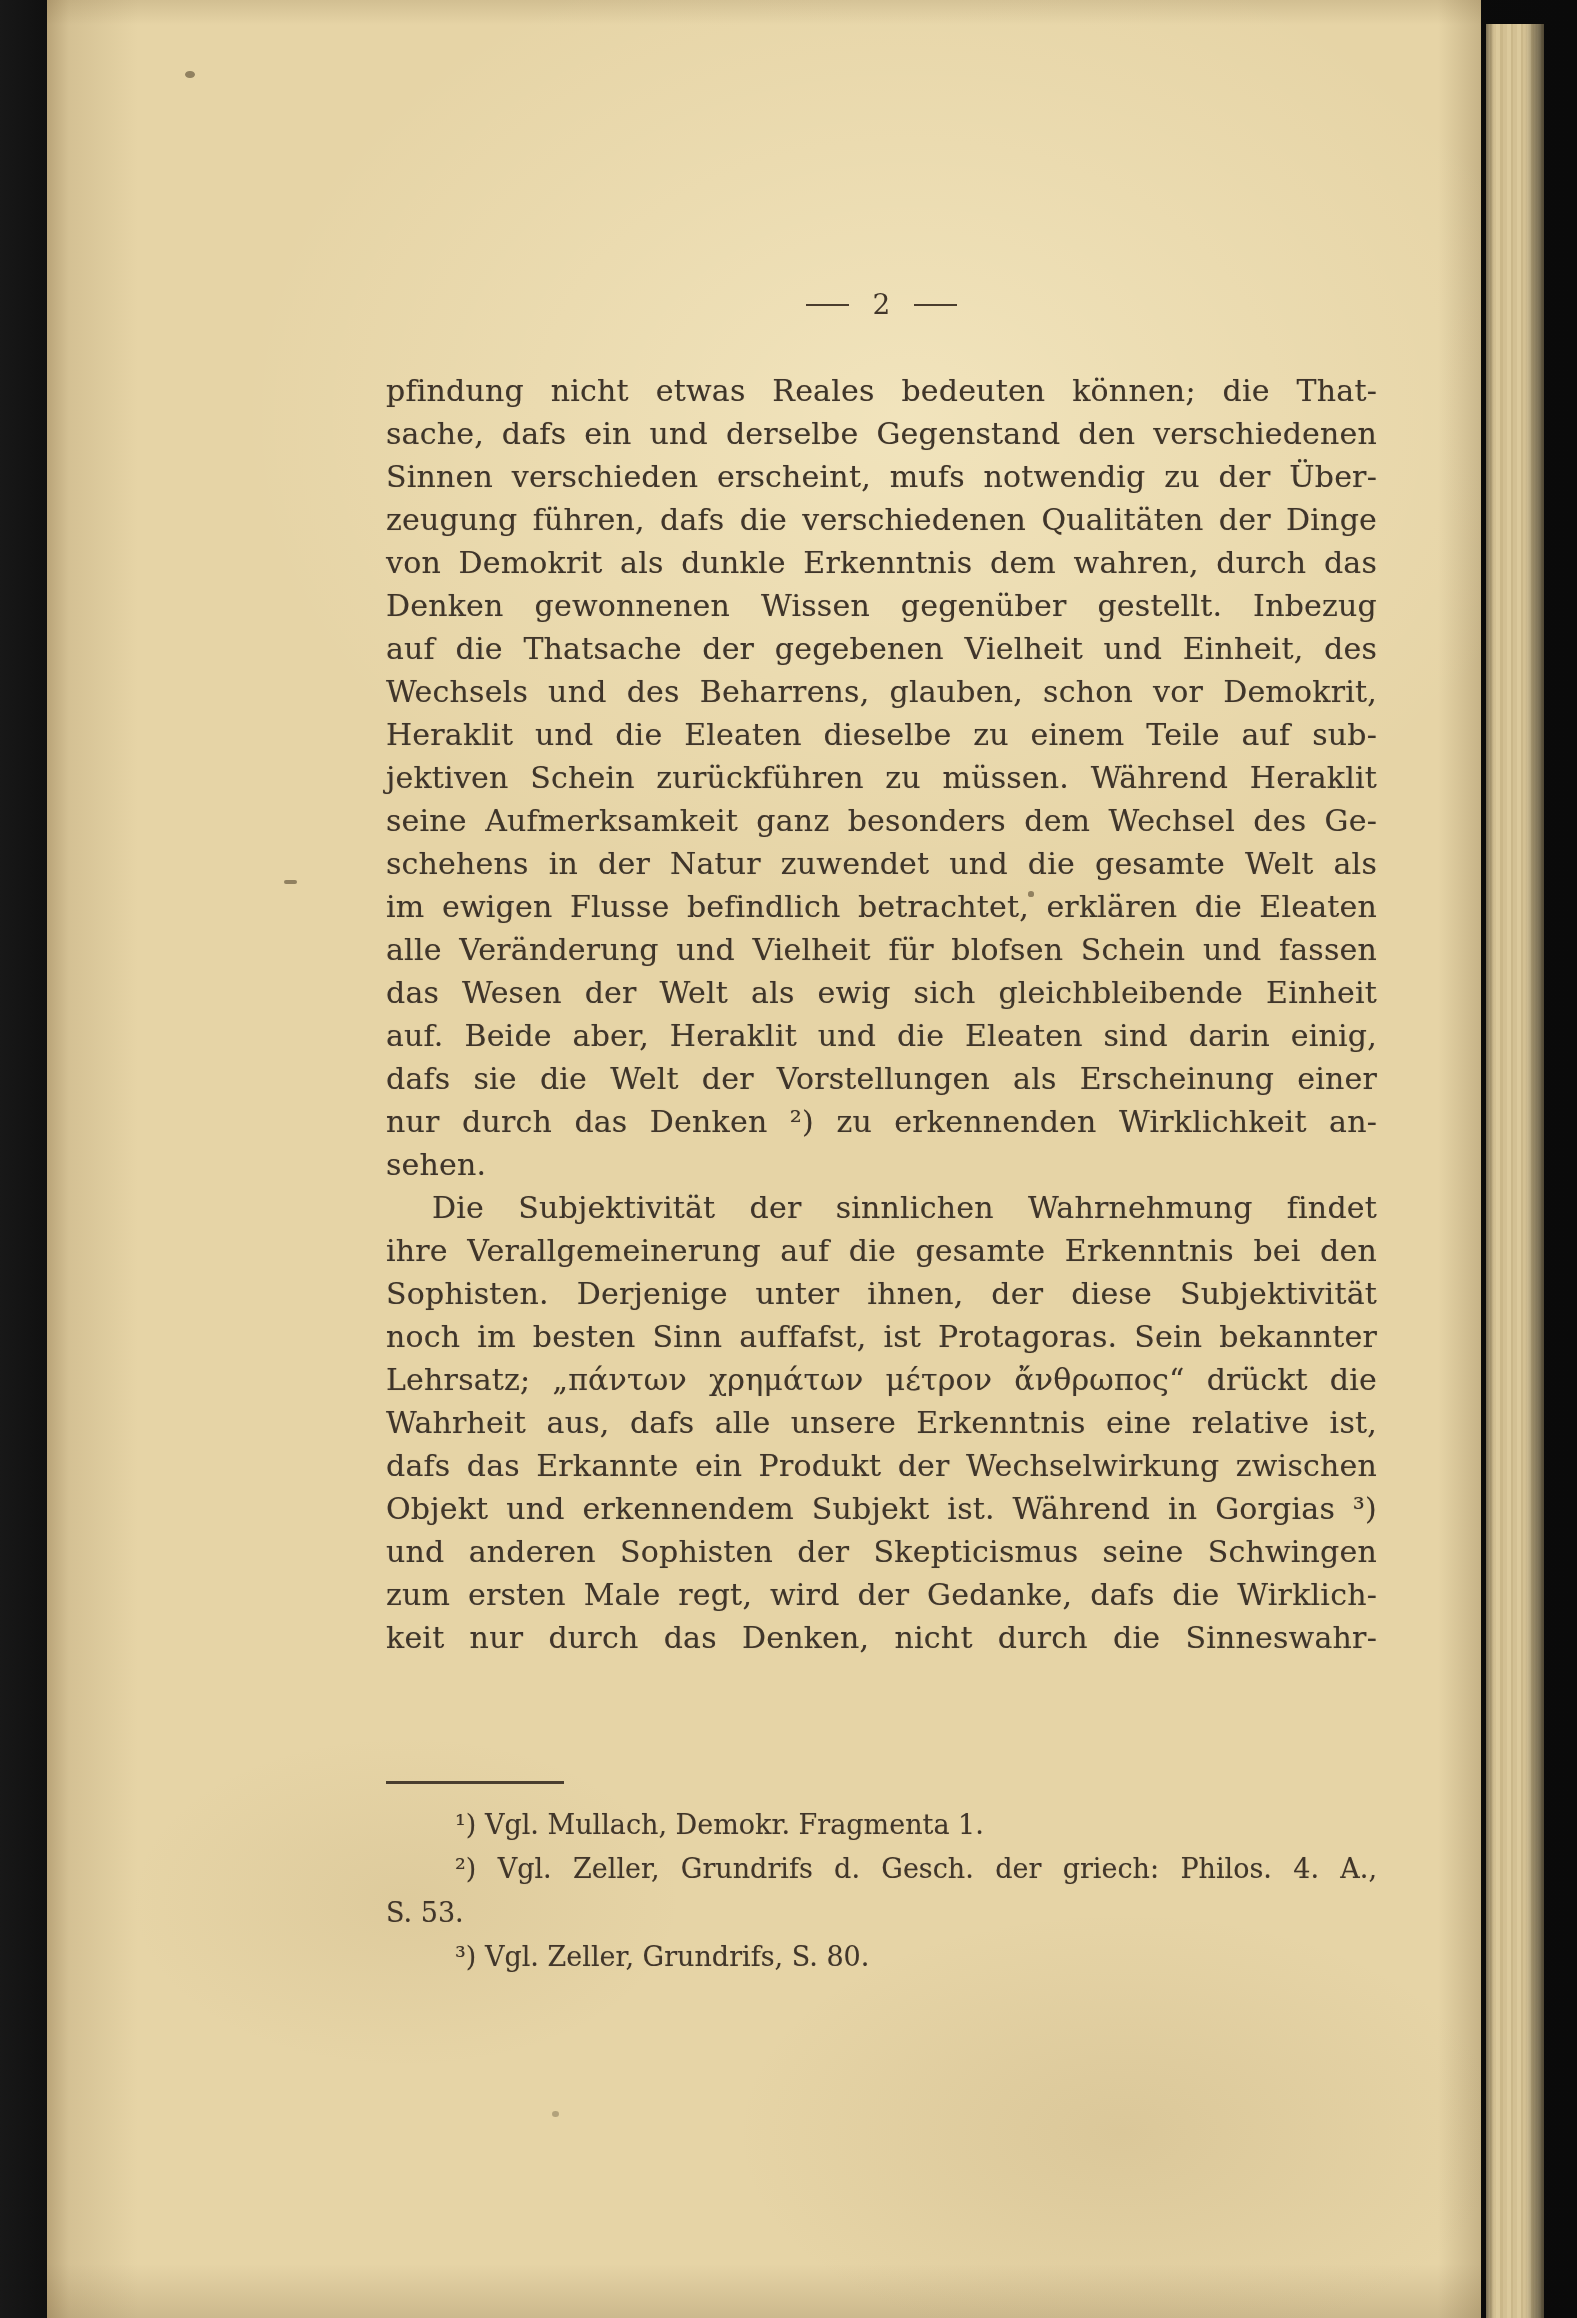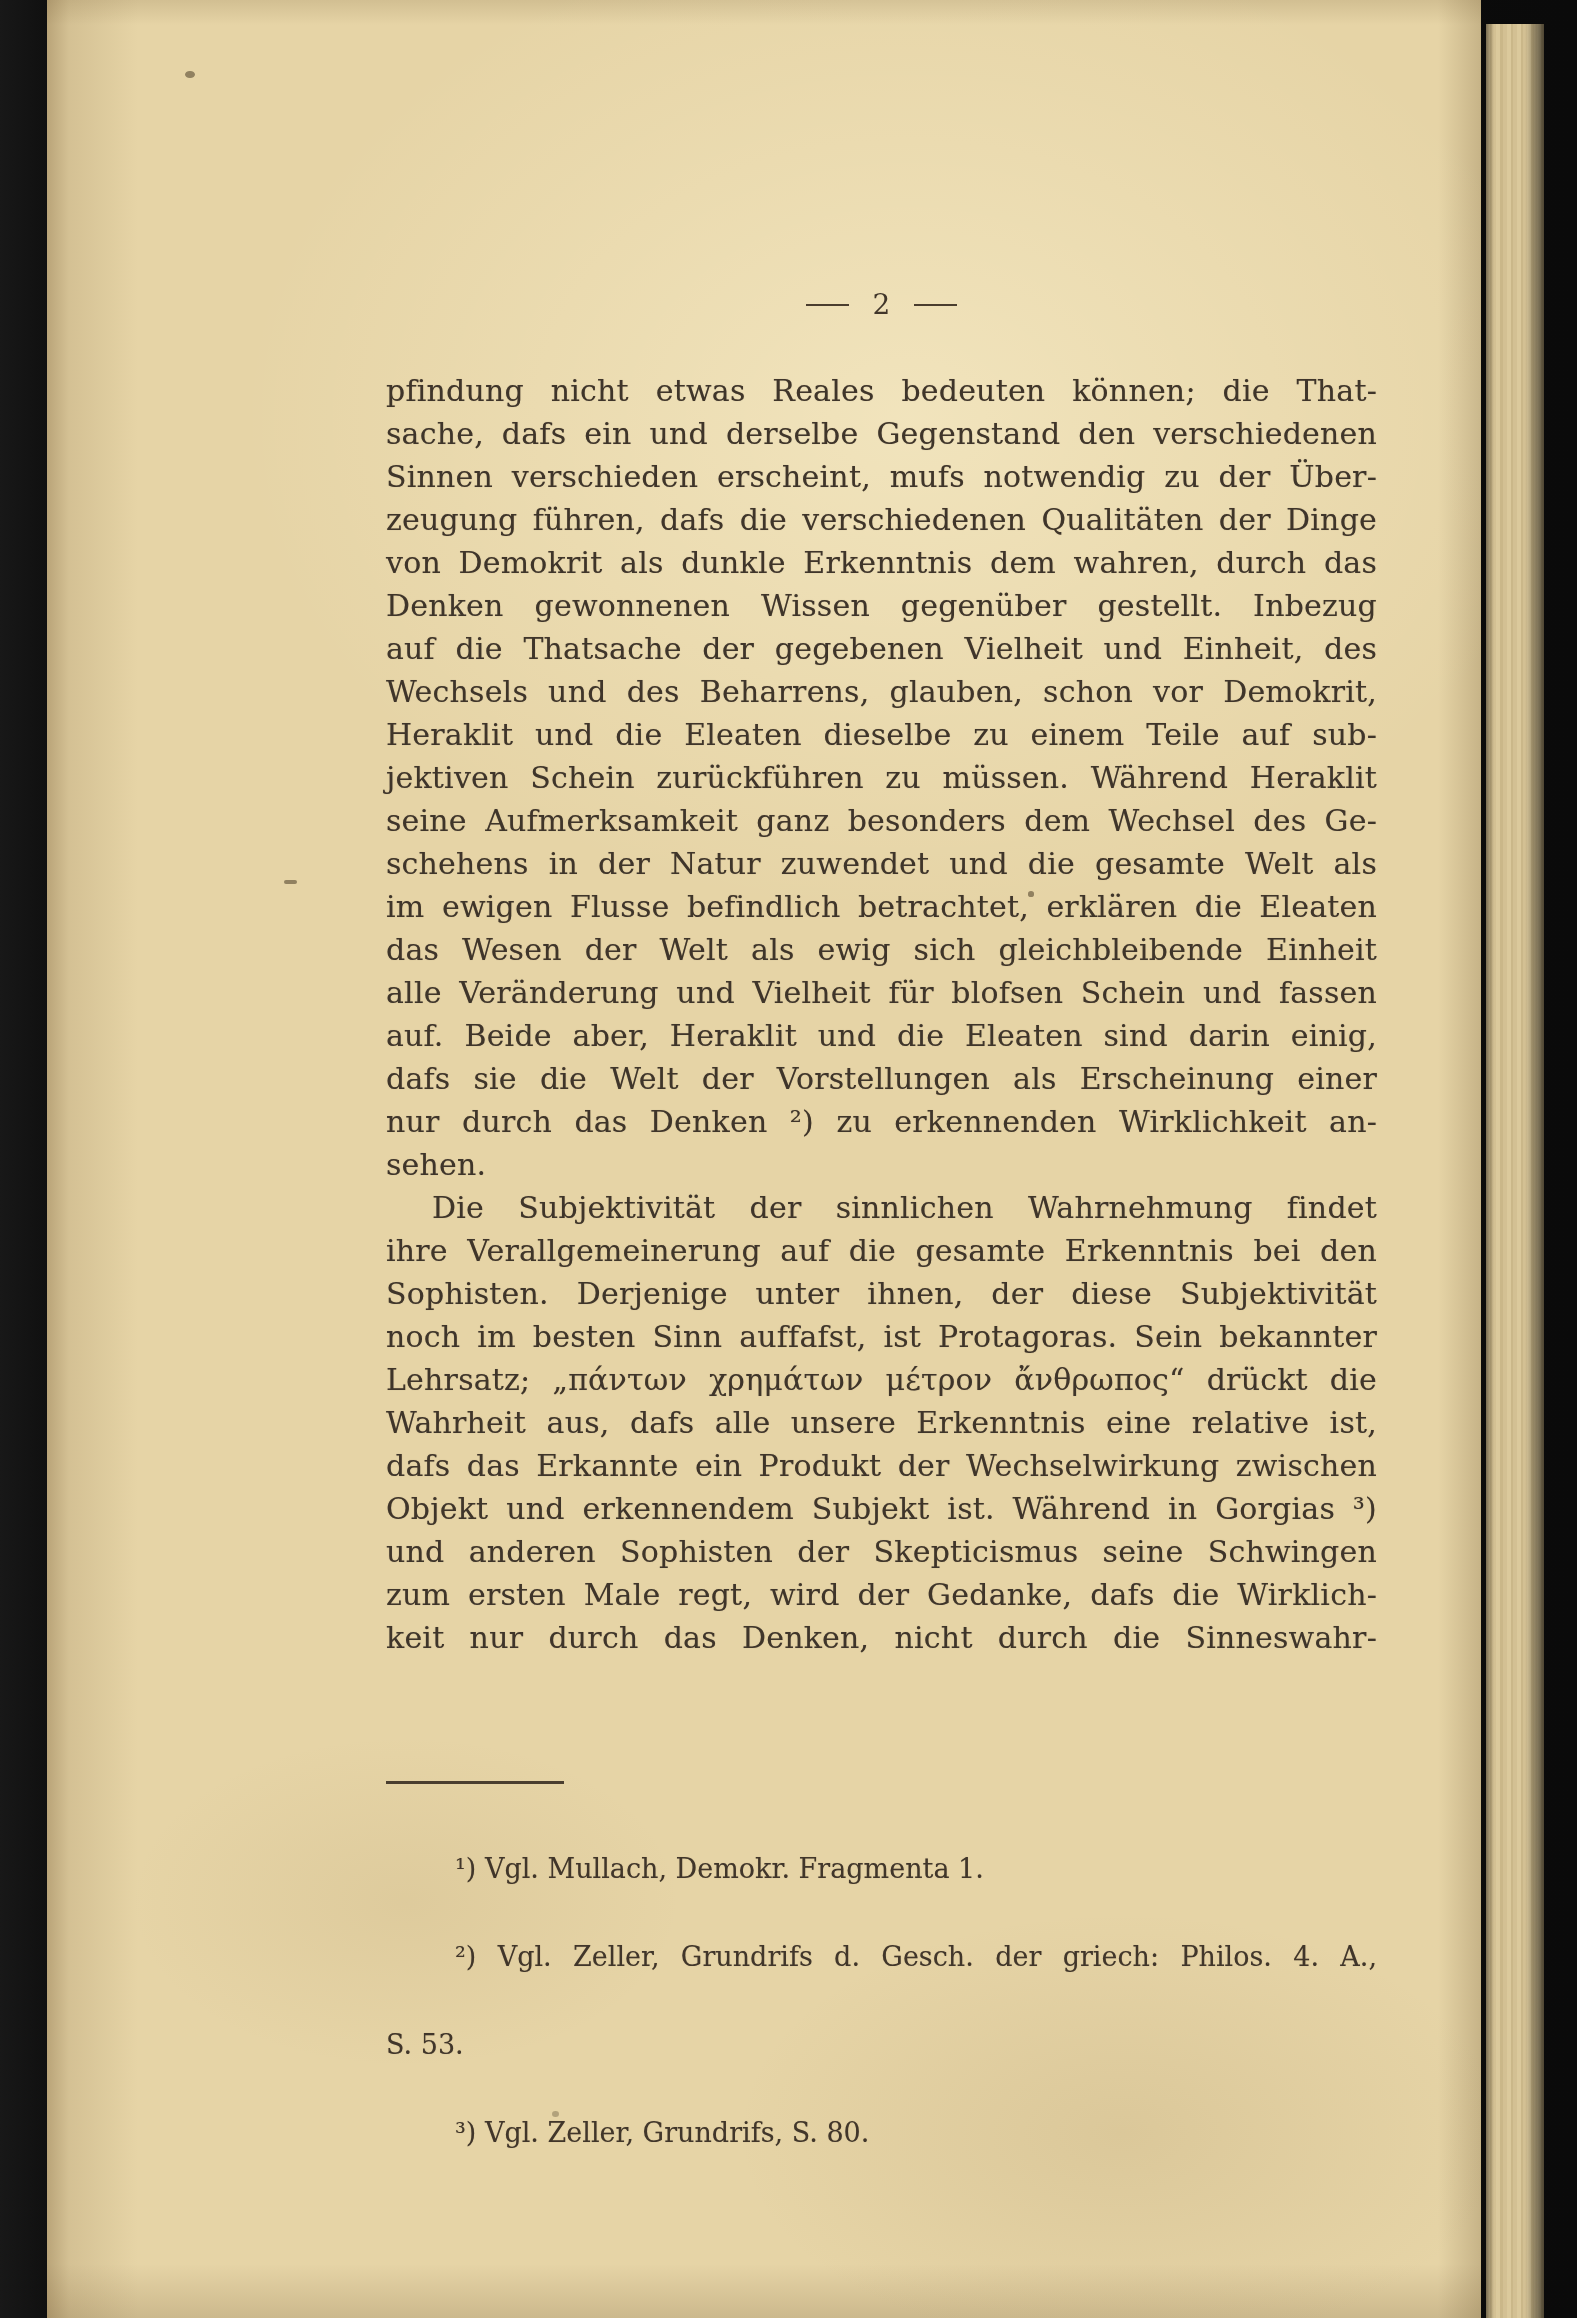--- a/index.html
+++ b/index.html
@@ -45,21 +45,21 @@
   .it { }
   .footnote-rule {
     position:absolute; left:339px; top:1781px; width:178px; height:3.2px;
     background:#4a3e2f;
   }
   .footnotes {
     position:absolute; left:339px; top:1803px; width:991px;
     font-size:27px; line-height:44px; color:#41362a;
     text-shadow:0 0 0.8px rgba(65,54,42,0.3);
   }
-  .fn-line { text-align:left;margin-top:44px; }
+  .fn-line { text-align:left; }
   .fn-line.justify { text-align:justify; text-align-last:justify; }
   .fn-line.indent { text-indent:69px; }
   .speck { position:absolute; border-radius:50%; background:rgba(60,45,25,0.5); }
   .speck.s1 { left:138px; top:71px;  width:9.5px; height:7px; }
   .speck.s2 { left:237px; top:880px; width:12.6px; height:4px; border-radius:2.4px; }
   .speck.s3 { left:981px; top:891px; width:6.3px; height:5.5px; }
   .speck.s4 { left:505px; top:2111px; width:7px; height:6.3px; opacity:.6; }
 </style>
 </head>
 <body>
@@ -80,22 +80,22 @@
         <div class="line">zeugung führen, dafs die verschiedenen Qualitäten der Dinge</div>
         <div class="line">von Demokrit als dunkle Erkenntnis dem wahren, durch das</div>
         <div class="line">Denken gewonnenen Wissen gegenüber gestellt. Inbezug</div>
         <div class="line">auf die Thatsache der gegebenen Vielheit und Einheit, des</div>
         <div class="line">Wechsels und des Beharrens, glauben, schon vor Demokrit,</div>
         <div class="line">Heraklit und die Eleaten dieselbe zu einem Teile auf sub-</div>
         <div class="line">jektiven Schein zurückführen zu müssen. Während Heraklit</div>
         <div class="line">seine Aufmerksamkeit ganz besonders dem Wechsel des Ge-</div>
         <div class="line">schehens in der Natur zuwendet und die gesamte Welt als</div>
         <div class="line">im ewigen Flusse befindlich betrachtet, erklären die Eleaten</div>
+        <div class="line">alle Veränderung und Vielheit für blofsen Schein und fassen</div>
         <div class="line">das Wesen der Welt als ewig sich gleichbleibende Einheit</div>
-        <div class="line">alle Veränderung und Vielheit für blofsen Schein und fassen</div>
         <div class="line">auf. Beide aber, Heraklit und die Eleaten sind darin einig,</div>
         <div class="line">dafs sie die Welt der Vorstellungen als Erscheinung einer</div>
         <div class="line">nur durch das Denken ²) zu erkennenden Wirklichkeit an-</div>
         <div class="line no-just">sehen.</div>
         <div class="line indent">Die Subjektivität der sinnlichen Wahrnehmung findet</div>
         <div class="line">ihre Verallgemeinerung auf die gesamte Erkenntnis bei den</div>
         <div class="line">Sophisten. Derjenige unter ihnen, der diese Subjektivität</div>
         <div class="line">noch im besten Sinn auffafst, ist Protagoras. Sein bekannter</div>
         <div class="line"><span>Lehrsatz; </span><span class="it">„πάντων χρημάτων μέτρον ἄνθρωπος“</span><span> drückt die</span></div>
         <div class="line">Wahrheit aus, dafs alle unsere Erkenntnis eine relative ist,</div>

